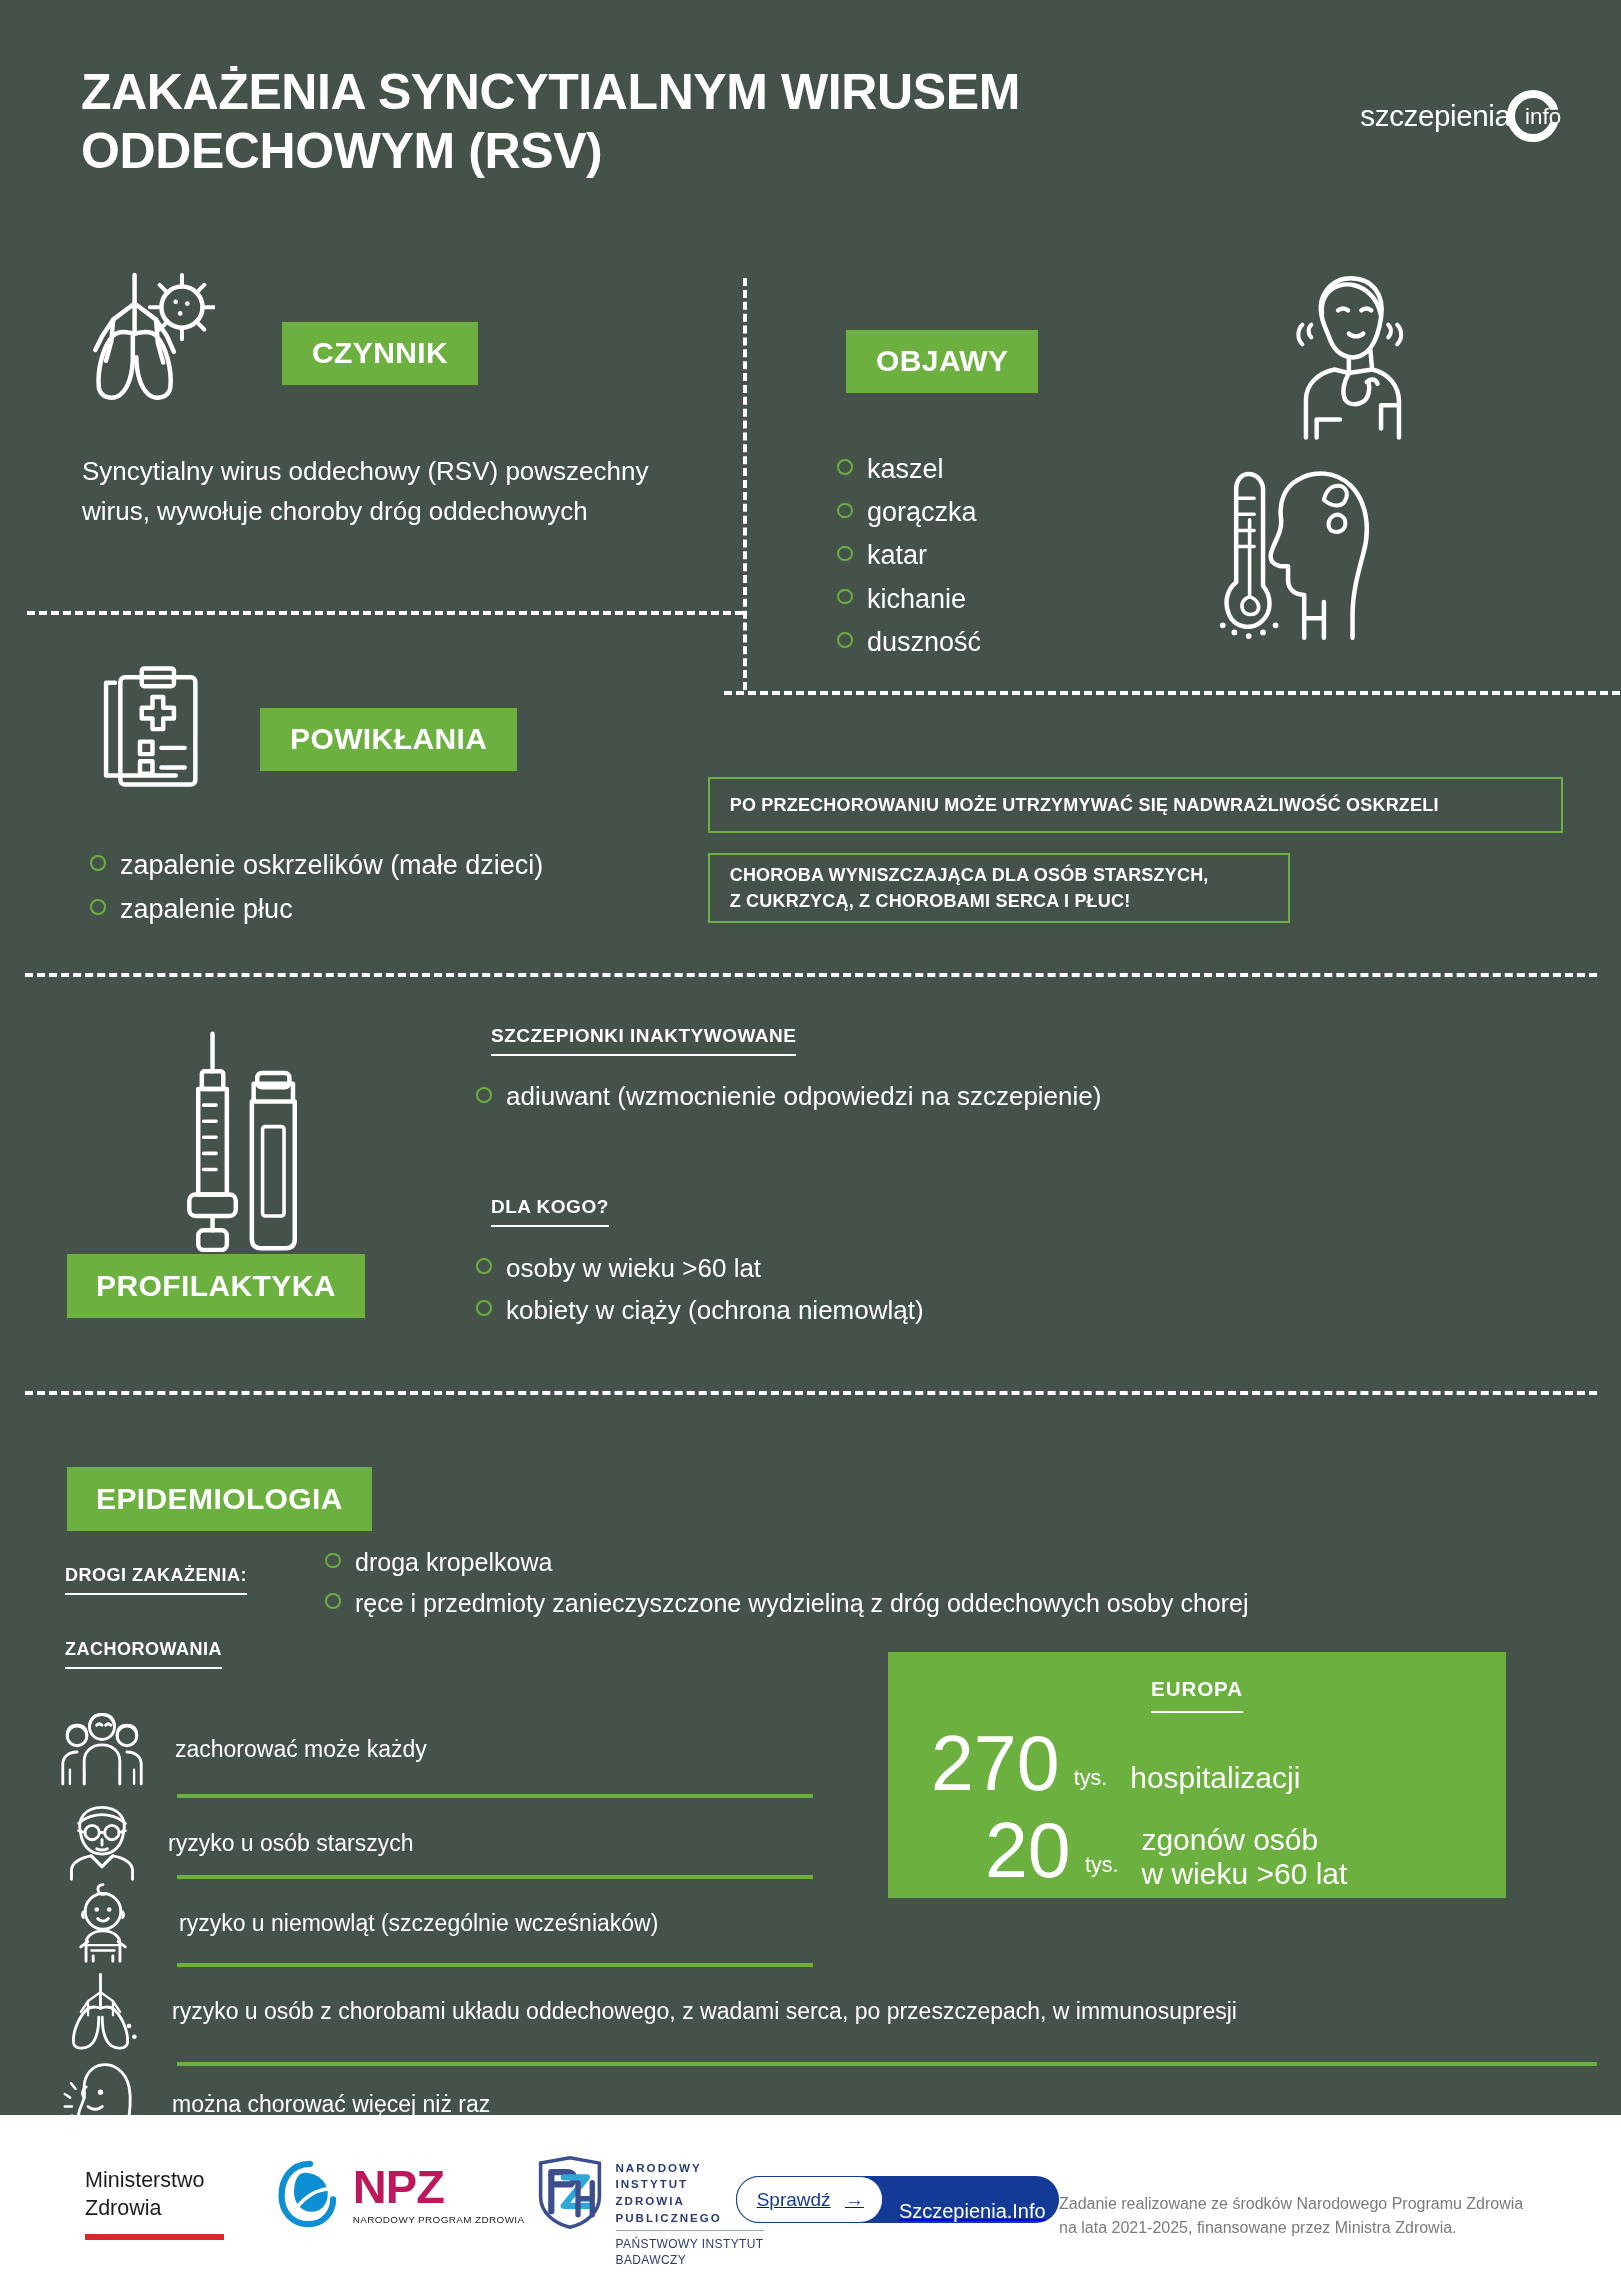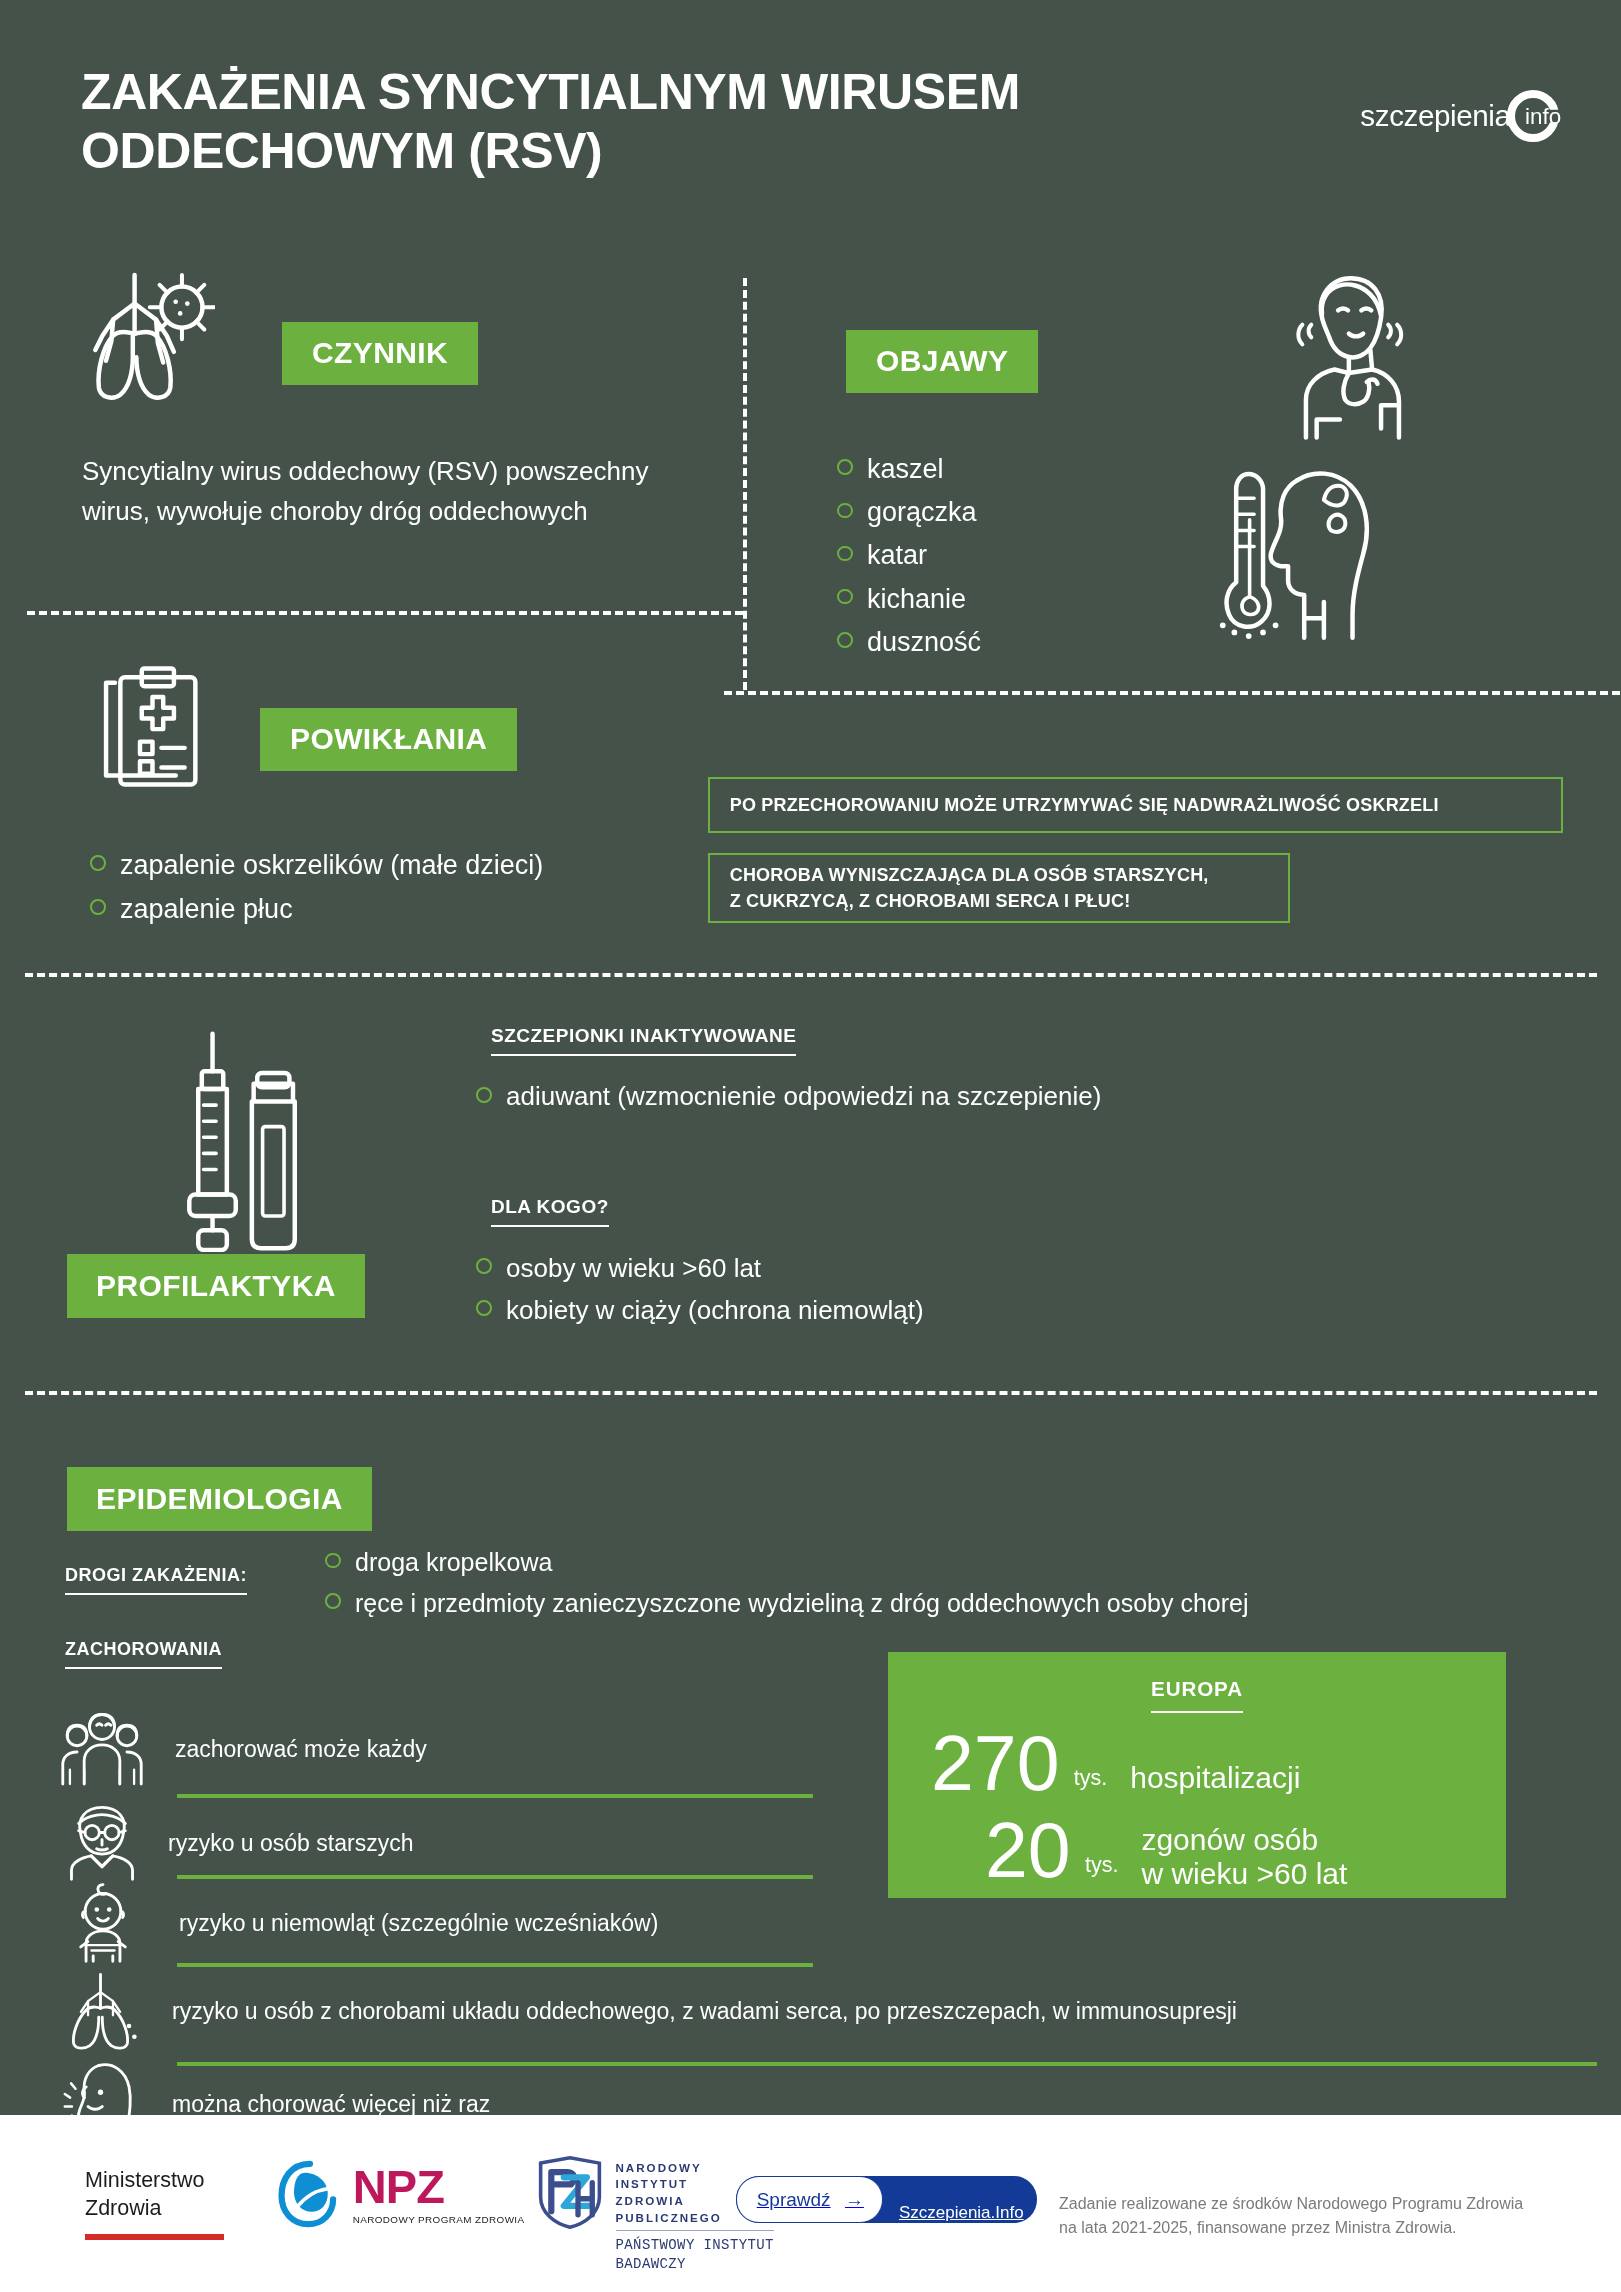--- a/index.html
+++ b/index.html
@@ -149,38 +149,38 @@
   .npz { position: absolute; left: 278px; top: 45px; display: flex; align-items: center; }
   .npz-mark { width: 64px; height: 68px; position: relative; }
   .npz-txt { margin-left: 10.7px; }
   .npz-big { color: #be185d; font-size: 47px; font-weight: bold; letter-spacing: -0.9px; line-height: 1; }
   .npz-small { color: #1d1d1b; font-size: 9.9px; letter-spacing: 0.4px; margin-top: 3.6px; }
   .pzh { position: absolute; left: 537px; top: 41px; display: flex; align-items: flex-start; }
   .pzh-mark { width: 66px; height: 73px; }
   .pzh-lines { margin-left: 12.5px; margin-top: 3.6px; }
   .pzh-lines .l { color: #2b3a72; font-size: 11.6px; font-weight: bold; letter-spacing: 2px; line-height: 1.45; }
   .pzh-sub { border-top: 0.9px solid #9aa3bd; margin-top: 3.6px; padding-top: 4.5px; }
-  .pzh-sub .s { color: #2b3a72; font-size: 14px; letter-spacing: 0.4px; line-height: 1.35; font-family: Liberation Mono, monospace; }
+  .pzh-sub .s { color: #2b3a72; font-size: 12px; letter-spacing: 0.4px; line-height: 1.35; }
   .cta {
     position: absolute; left: 736px; top: 2176px;
     display: flex; align-items: flex-end;
     height: 47px;
     background: #133a96;
     border-radius: 23px;
   }
   .cta-left {
     background: #ffffff;
     border: 1.8px solid #133a96;
     border-radius: 23px;
     height: 47px;
     display: flex; align-items: center; gap: 14.3px;
     padding: 0 18px 0 19.7px;
     color: #133a96; font-size: 19px;
   }
-  .cta-right { color: #ffffff; font-size: 17px; padding: 0 13px 0 16px; text-decoration: underline; }
+  .cta-right { color: #ffffff; font-size: 20px; padding: 0 13px 0 16px; }
   .fnote { position: absolute; left: 1059px; top: 2192px; color: #7b7b7b; font-size: 16px; line-height: 1.5; }
 </style>
 </head>
 <body>
 
 <div id="page">
   <div class="dark-panel"></div>
 
   <div class="header">
     <div class="title">ZAKAŻENIA SYNCYTIALNYM WIRUSEM ODDECHOWYM (RSV)</div>

